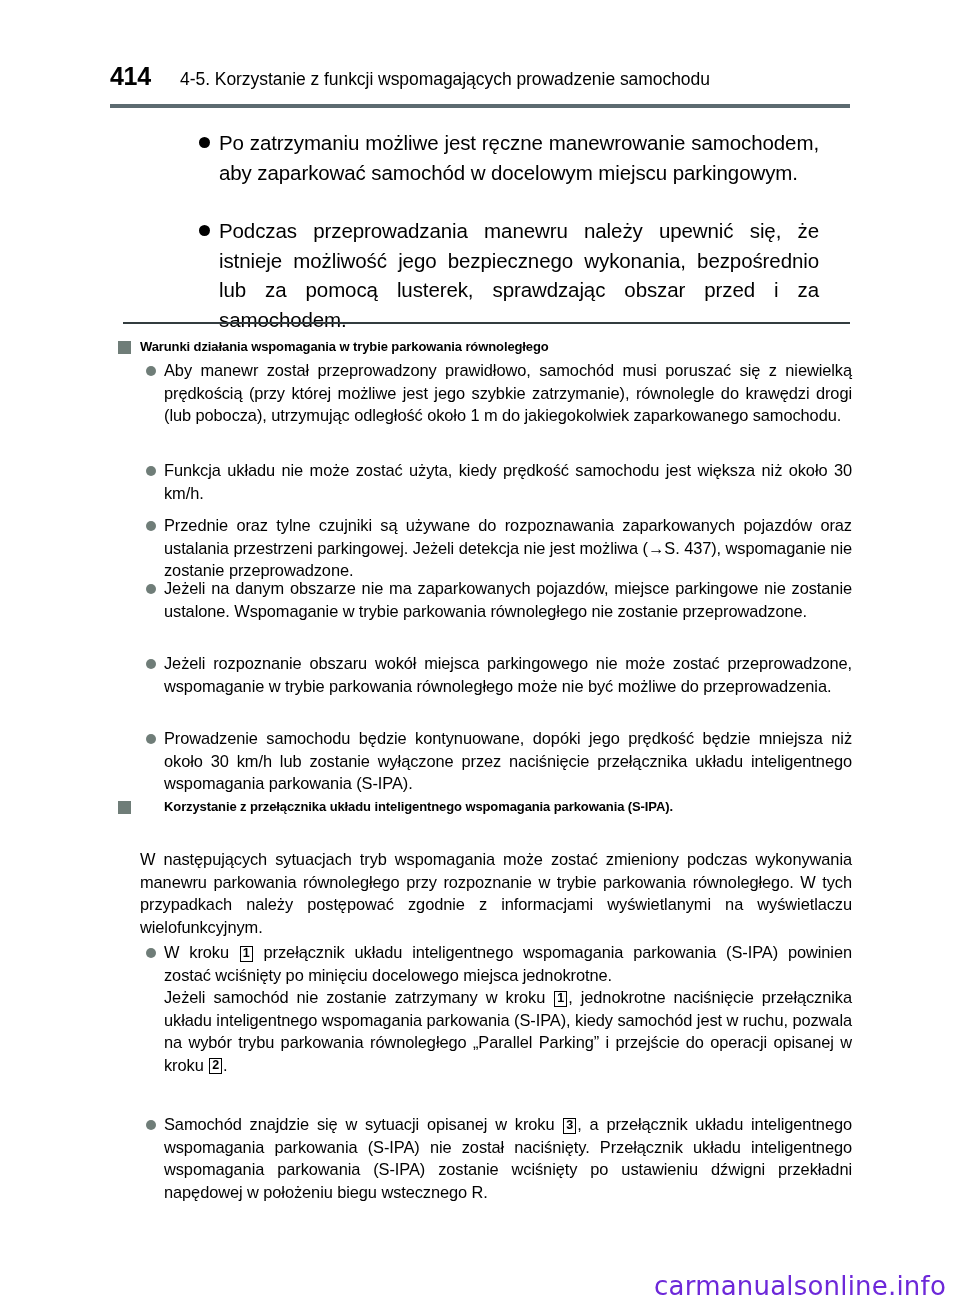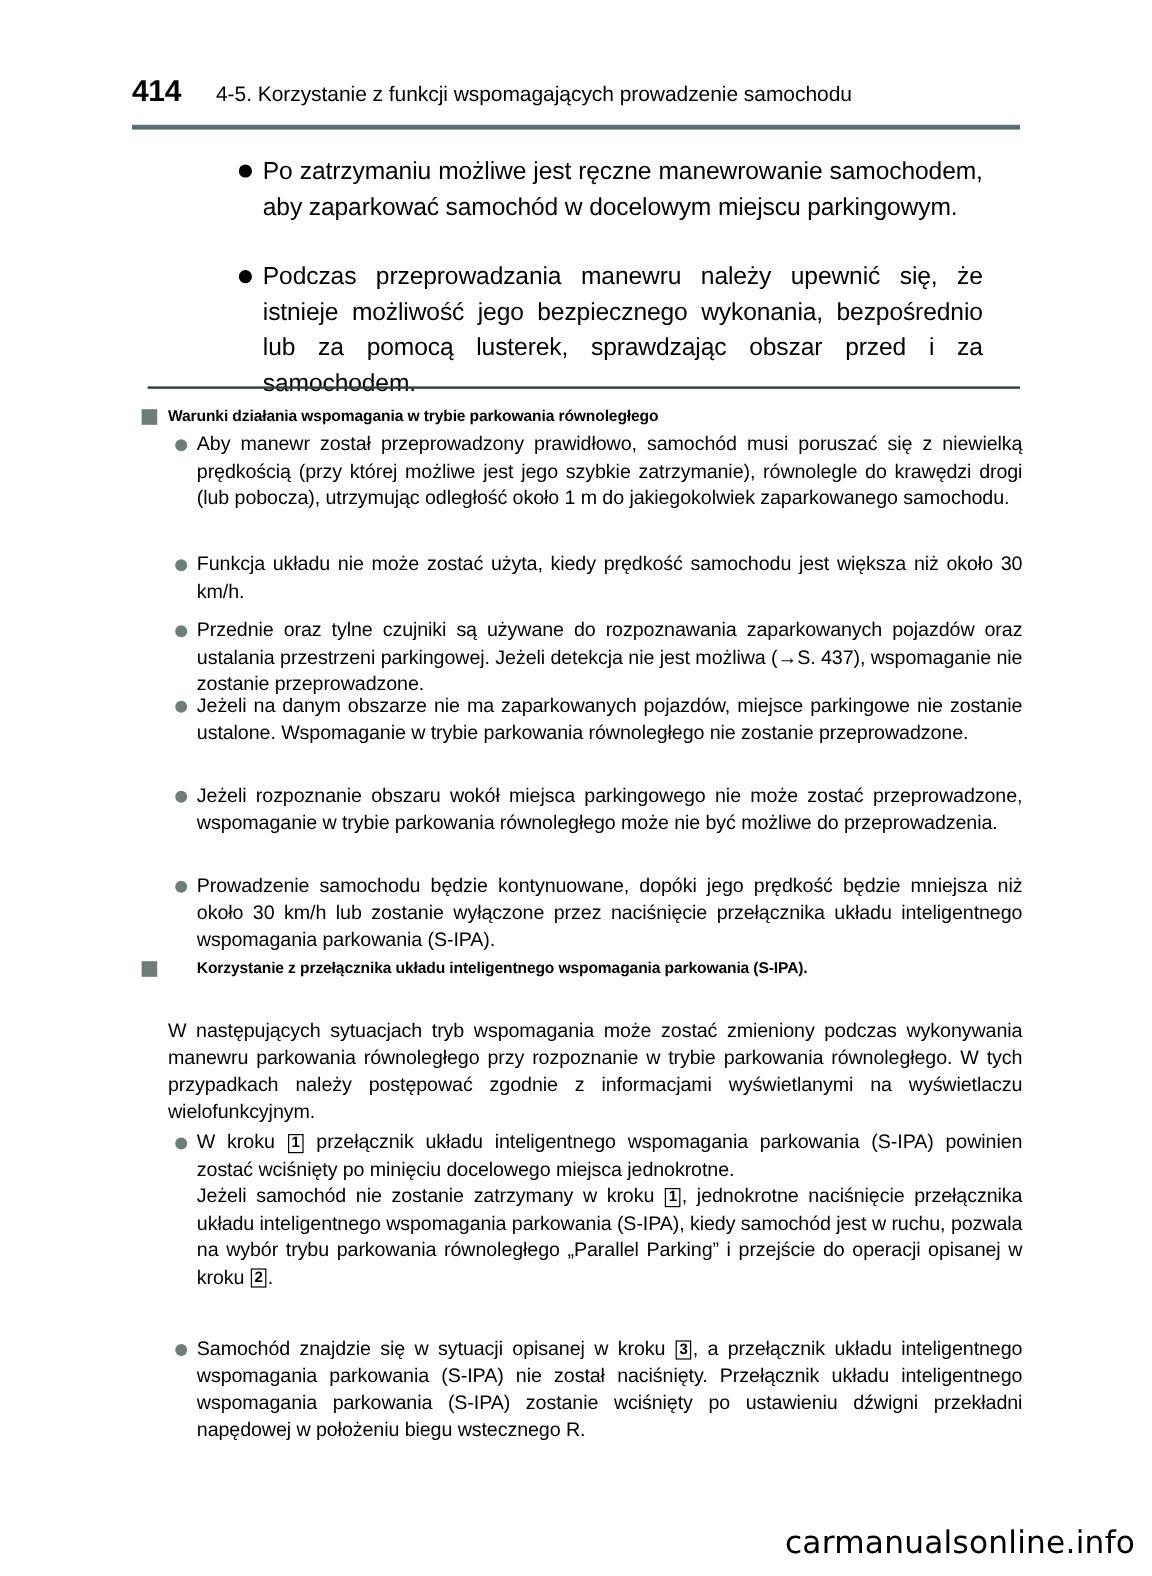--- a/index.html
+++ b/index.html
@@ -139,21 +139,21 @@
     vertical-align: 1.5px;
     font-family: "Liberation Sans", sans-serif;
   }
 
   
   .watermark {
     position: absolute;
     right: 14px;
     bottom: 12px;
     font-size: 26px;
-    color: #000000;
+    color: #6d28d9;
     letter-spacing: 0.2px;
     font-family: "DejaVu Sans", sans-serif;
   }
 </style>
 </head>
 <body>
 
 <div class="page">
 
   <div class="header">

